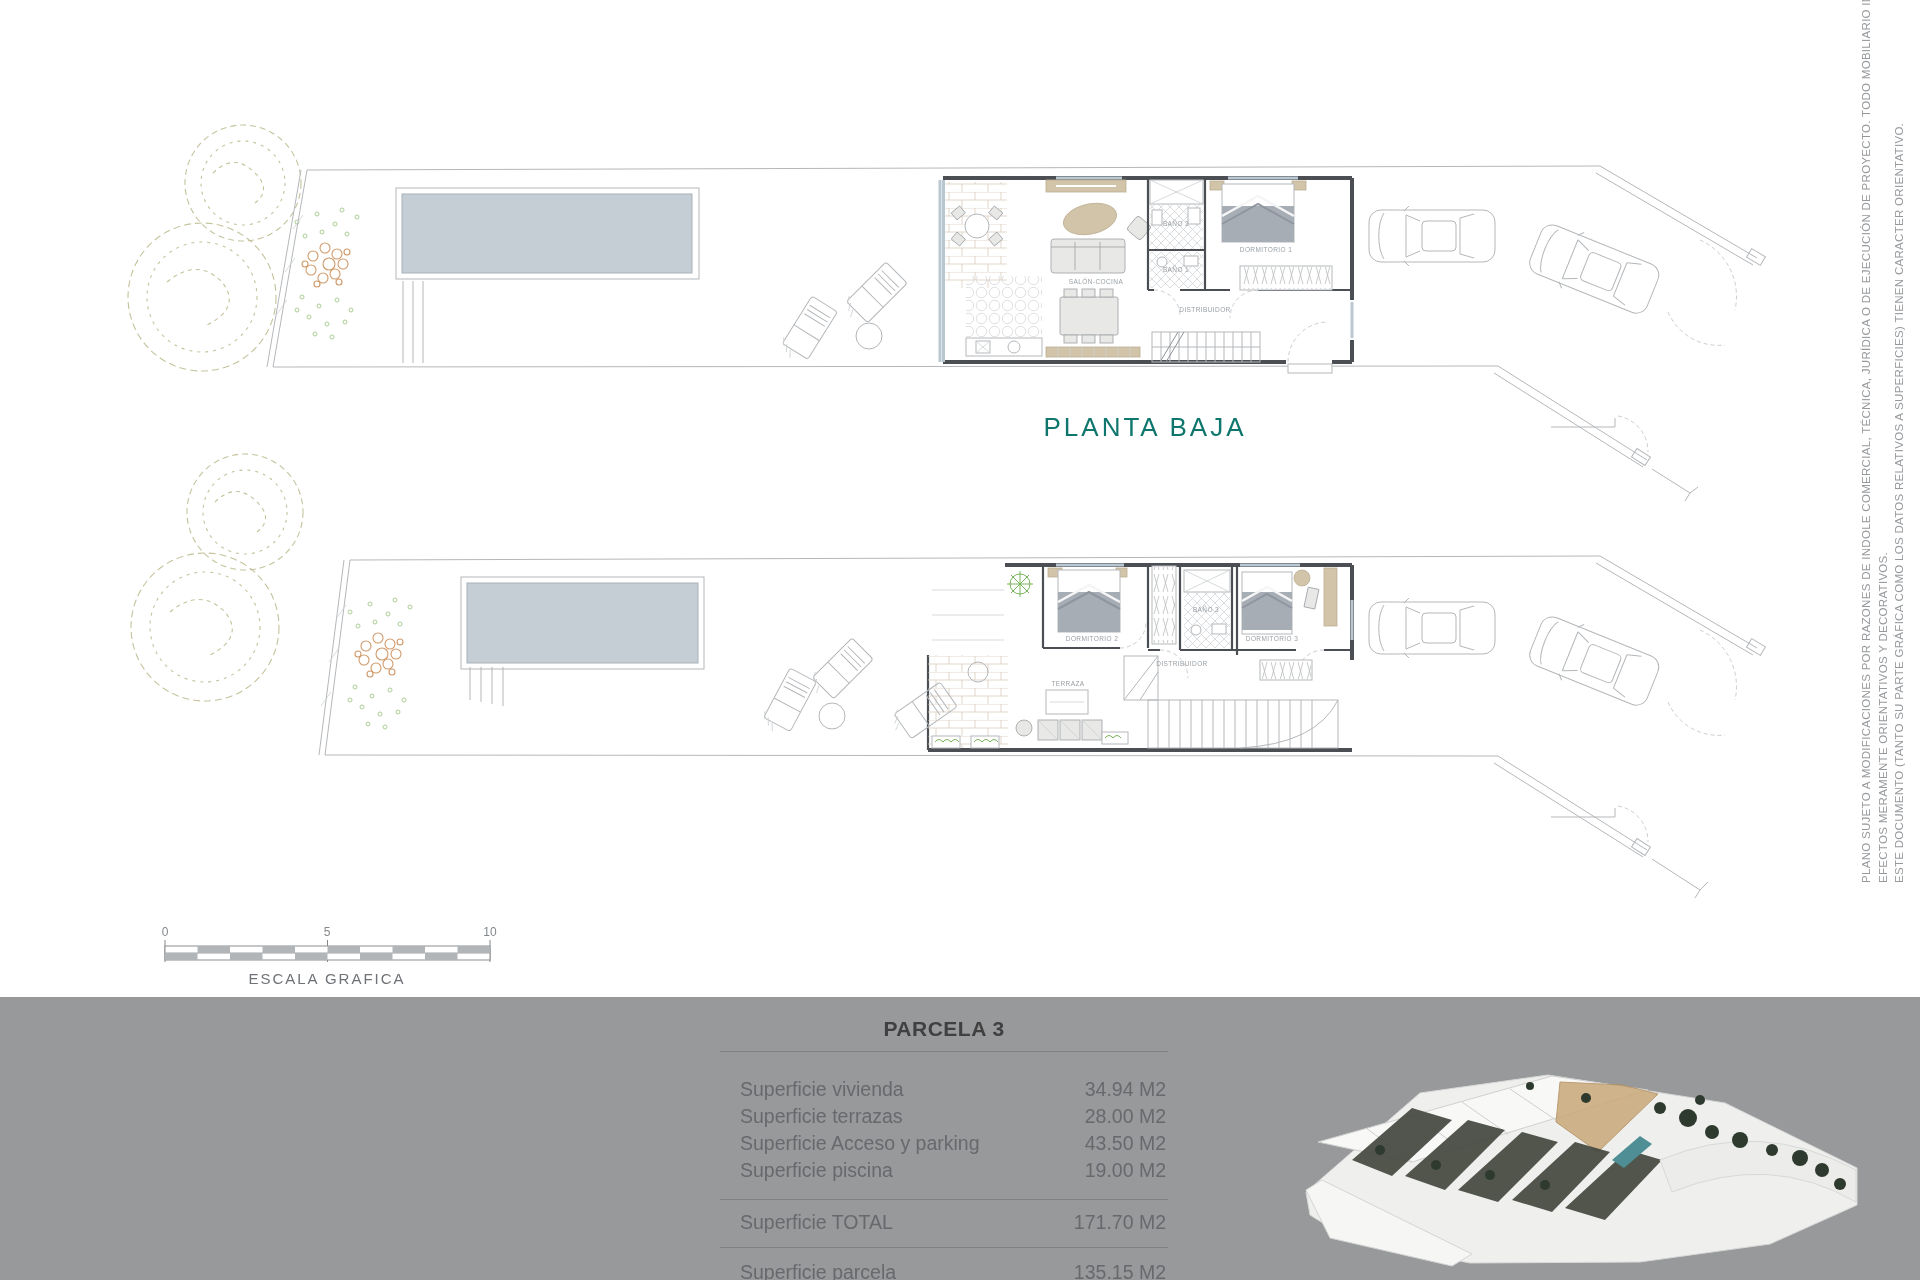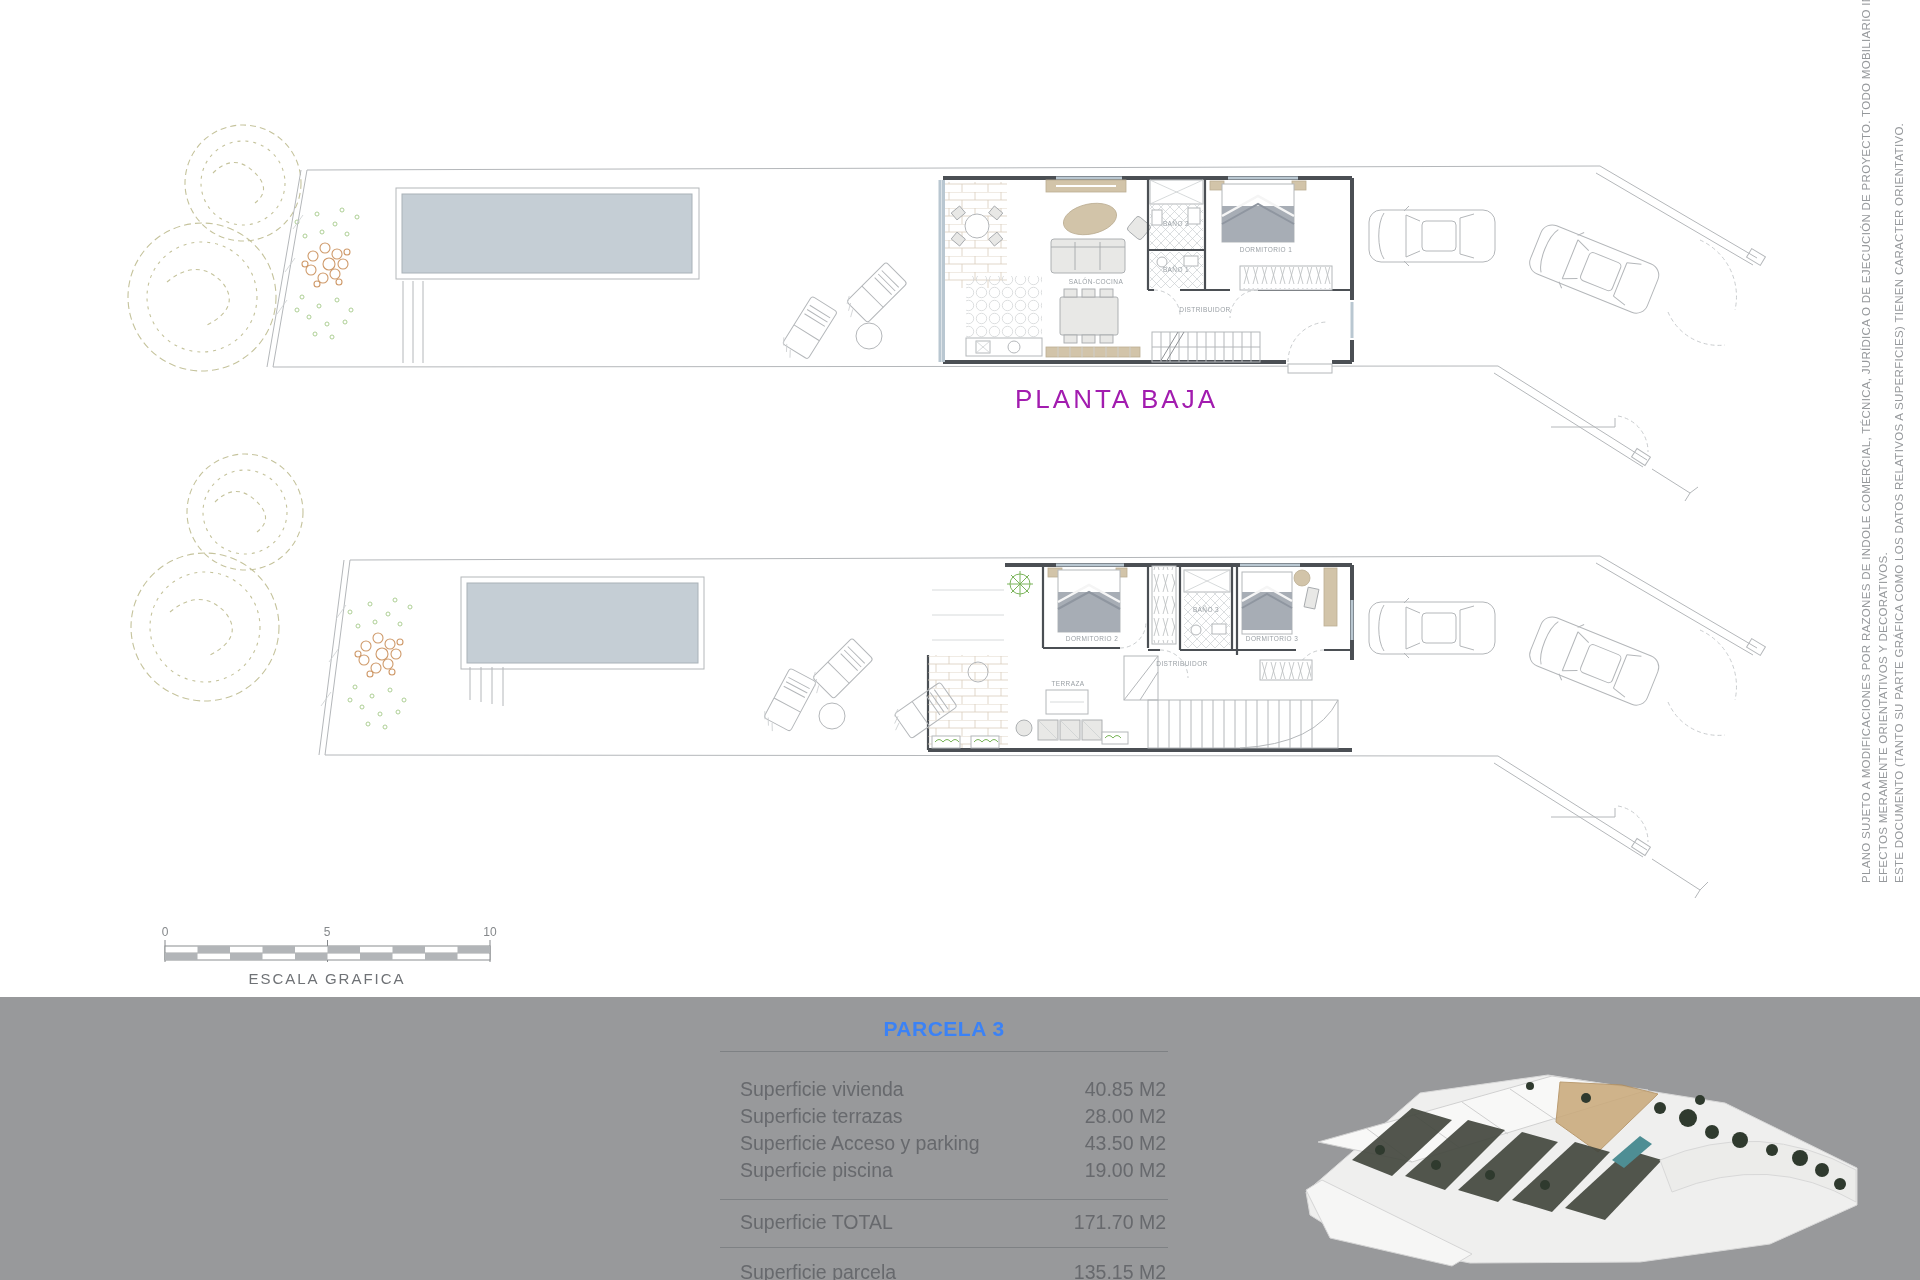--- a/index.html
+++ b/index.html
@@ -16,25 +16,25 @@
   .gry{fill:#e8e8e6;stroke:#a6a9ac;stroke-width:.9;}
   .whi{fill:#ffffff;stroke:#b4b7ba;stroke-width:1;}
   .tree{stroke:#c5c39c;fill:none;stroke-width:1.1;}
   .odot{stroke:#cf9a6a;fill:none;stroke-width:1.1;}
   .gdot{stroke:#a5c98a;fill:none;stroke-width:.9;}
   .grn{stroke:#7ab45a;fill:none;stroke-width:1;}
   .lbl{font:6.5px "Liberation Sans",sans-serif;fill:#9aa0a5;text-anchor:middle;letter-spacing:.4px;}
   .num{font:12px "Liberation Sans",sans-serif;fill:#85888b;text-anchor:middle;}
   .scaletxt{font:15px "Liberation Sans",sans-serif;fill:#6f7276;text-anchor:middle;letter-spacing:2px;}
   
-  .plan-title{position:absolute;width:260px;font-size:26px;letter-spacing:3px;
-              color:#a21caf;font-weight:400;}
+  .plan-title{position:absolute;width:260px;text-align:center;font-size:26px;letter-spacing:3px;
+              color:#0f766e;font-weight:400;margin-top:28px;}
   #footer-band{position:absolute;left:0;top:997px;width:1920px;height:283px;background:#98999b;}
   #summary{position:absolute;left:720px;top:1014px;width:448px;color:#67696d;}
-  .t-title{text-align:center;font-weight:bold;font-size:21px;line-height:30px;color:#3b82f6;
+  .t-title{text-align:center;font-weight:bold;font-size:21px;line-height:30px;color:#404040;
            letter-spacing:.5px;margin-bottom:7px;}
   .rule{border:none;border-top:1.5px solid #7e8184;margin:0;}
   .srow{display:flex;justify-content:space-between;font-size:19.5px;line-height:27px;
         padding:0 2px 0 20px;}
   .rows-block{margin-top:24px;}
   .total-block{margin-top:15px;margin-bottom:9px;}
   .parcela-block{margin-top:11px;}
   #disclaimer{position:absolute;left:1858px;top:8px;width:875px;height:52px;
               transform-origin:0 0;transform:rotate(-90deg) translateX(-875px);
               font-size:11.5px;line-height:16.5px;letter-spacing:.3px;color:#96999c;}
@@ -446,21 +446,21 @@
   </svg>
 
   <div class="plan-title" style="left:1015px;top:384px;">PLANTA BAJA</div>
 
   <div id="summary">
     <div class="t-title">PARCELA 3</div>
     <hr class="rule">
     <div class="rows-block">
       <div class="srow">
         <span>Superficie vivienda</span>
-        <span>40.85 M2</span>
+        <span>34.94 M2</span>
       </div>
       <div class="srow">
         <span>Superficie terrazas</span>
         <span>28.00 M2</span>
       </div>
       <div class="srow">
         <span>Superficie Acceso y parking</span>
         <span>43.50 M2</span>
       </div>
       <div class="srow">

